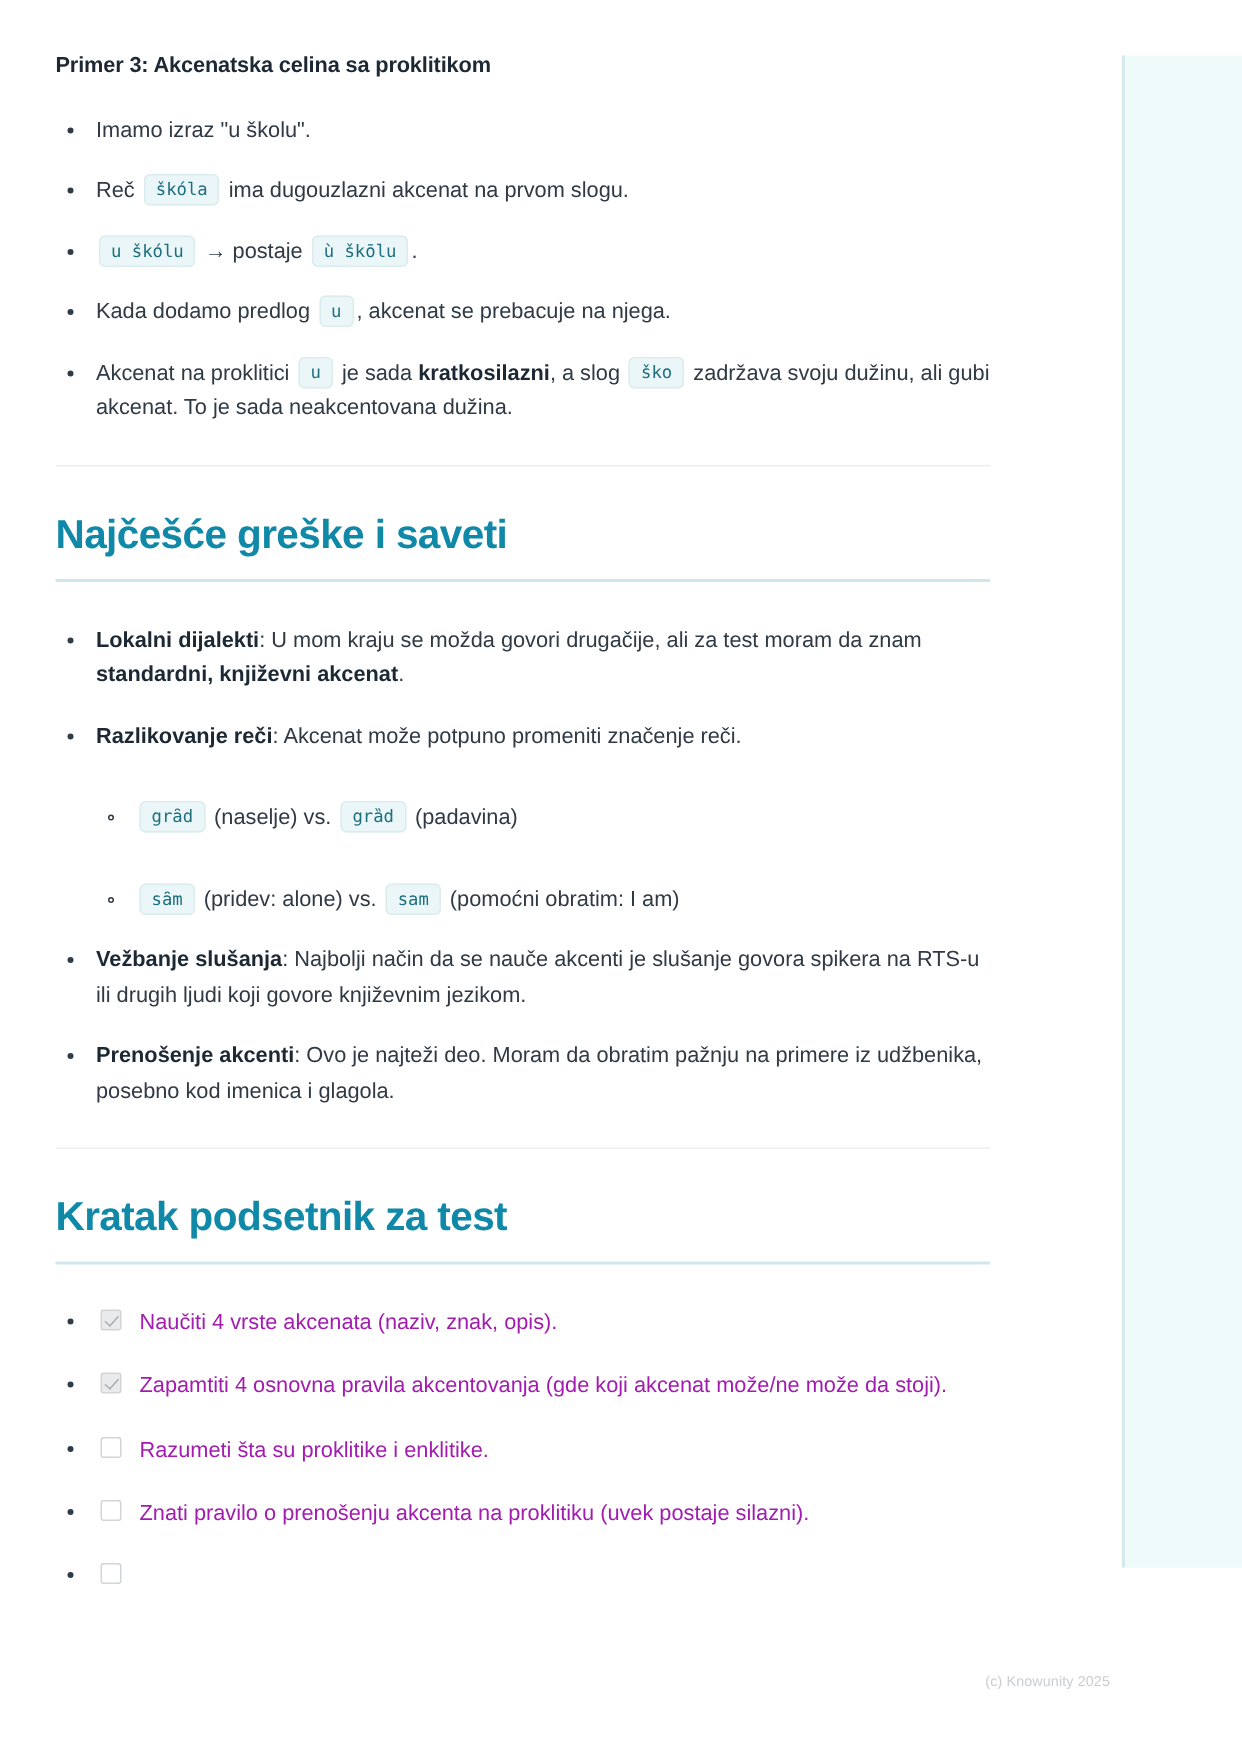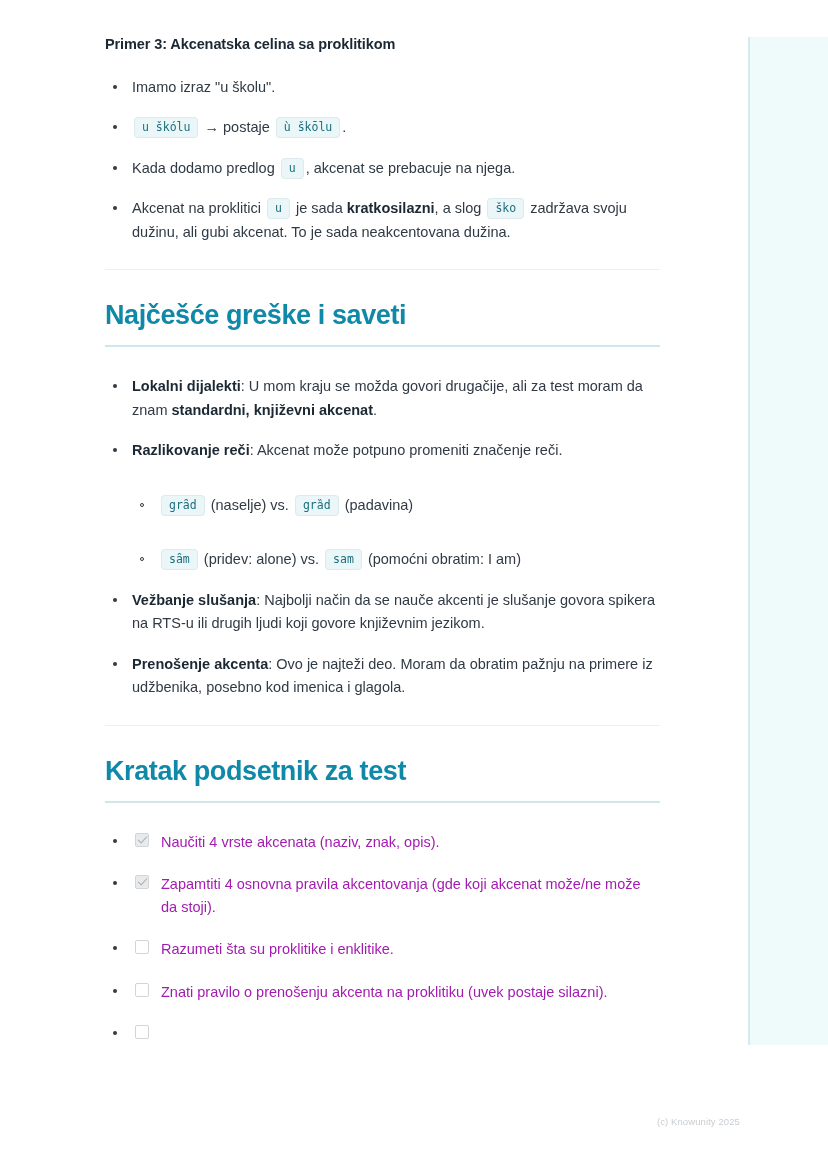--- a/index.html
+++ b/index.html
@@ -28,21 +28,21 @@
   }
 
   
   .page {
     position: absolute;
     left: 0;
     top: 0;
     width: 748px;
     height: 1162px;
     box-sizing: border-box;
-    padding: 36px 88px 0 105px;
+    padding: 36px 88px 0 37px;
   }
 
   .sub-heading {
     font-size: 14.5px;
     font-weight: bold;
     color: #1c2833;
     margin: 0 0 24px 0;
     letter-spacing: -0.1px;
   }
 
@@ -200,38 +200,39 @@
 <body>
 
 <div class="side-band"></div>
 
 <div class="page">
 
   <h3 class="sub-heading">Primer 3: Akcenatska celina sa proklitikom</h3>
 
   <ul class="bul" id="example-list">
       <li><span>Imamo izraz "u školu".</span></li>
+      <li><span>Reč </span><code class="chip">škóla</code><span> ima dugouzlazni akcenat na prvom slogu.</span></li>
       <li><code class="chip">u škólu</code><span> → postaje </span><code class="chip">ù škōlu</code><span>.</span></li>
       <li><span>Kada dodamo predlog </span><code class="chip">u</code><span>, akcenat se prebacuje na njega.</span></li>
       <li><span>Akcenat na proklitici </span><code class="chip">u</code><span> je sada </span><strong>kratkosilazni</strong><span>, a slog </span><code class="chip">ško</code><span> zadržava svoju dužinu, ali gubi akcenat. To je sada neakcentovana dužina.</span></li>
     </ul>
 
   <hr class="rule">
 
   <h2 class="sect">Najčešće greške i saveti</h2>
   <hr class="sect-rule">
 
   <ul class="bul" id="mistakes-list">
       <li><strong>Lokalni dijalekti</strong><span>: U mom kraju se možda govori drugačije, ali za test moram da znam </span><strong>standardni, književni akcenat</strong><span>.</span></li>
       <li><strong>Razlikovanje reči</strong><span>: Akcenat može potpuno promeniti značenje reči.</span><ul class="sub">
           <li><code class="chip">grȃd</code><span> (naselje) vs. </span><code class="chip">grȁd</code><span> (padavina)</span></li>
           <li><code class="chip">sȃm</code><span> (pridev: alone) vs. </span><code class="chip">sam</code><span> (pomoćni obratim: I am)</span></li>
         </ul></li>
       <li><strong>Vežbanje slušanja</strong><span>: Najbolji način da se nauče akcenti je slušanje govora spikera na RTS-u ili drugih ljudi koji govore književnim jezikom.</span></li>
-      <li><strong>Prenošenje akcenta</strong><span>: Ovo je najteži deo. Moram da obratim pažnju na primere iz udžbenika, posebno kod imenica i glagola.</span></li>
+      <li><strong>Prenošenje akcenti</strong><span>: Ovo je najteži deo. Moram da obratim pažnju na primere iz udžbenika, posebno kod imenica i glagola.</span></li>
     </ul>
 
   <hr class="rule">
 
   <h2 class="sect">Kratak podsetnik za test</h2>
   <hr class="sect-rule">
 
   <ul class="checklist" id="checklist">
       <li><span class="cbox checked"></span><span>Naučiti 4 vrste akcenata (naziv, znak, opis).</span></li>
       <li><span class="cbox checked"></span><span>Zapamtiti 4 osnovna pravila akcentovanja (gde koji akcenat može/ne može da stoji).</span></li>

